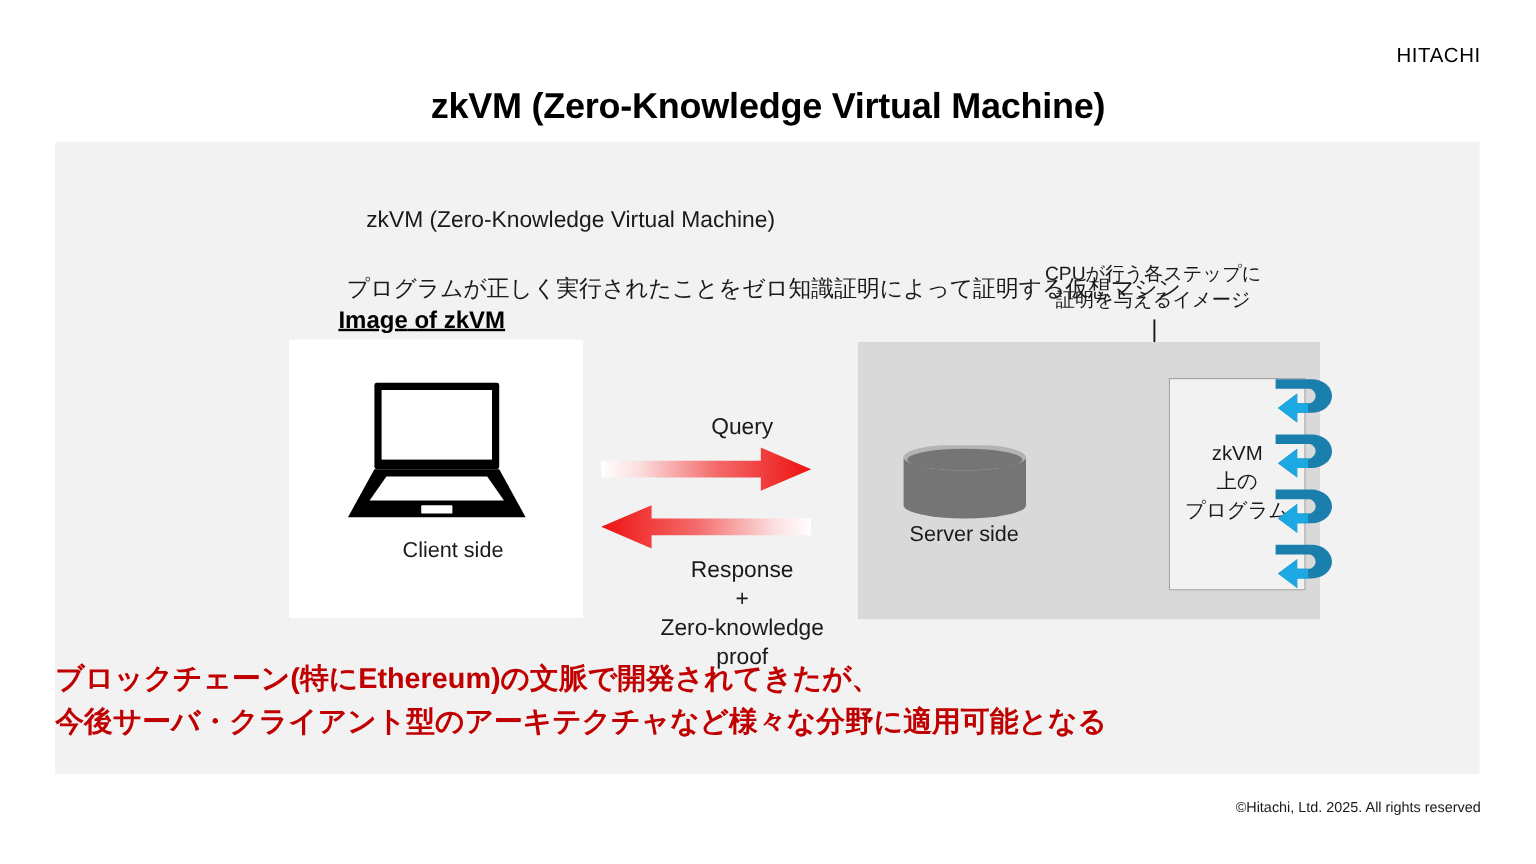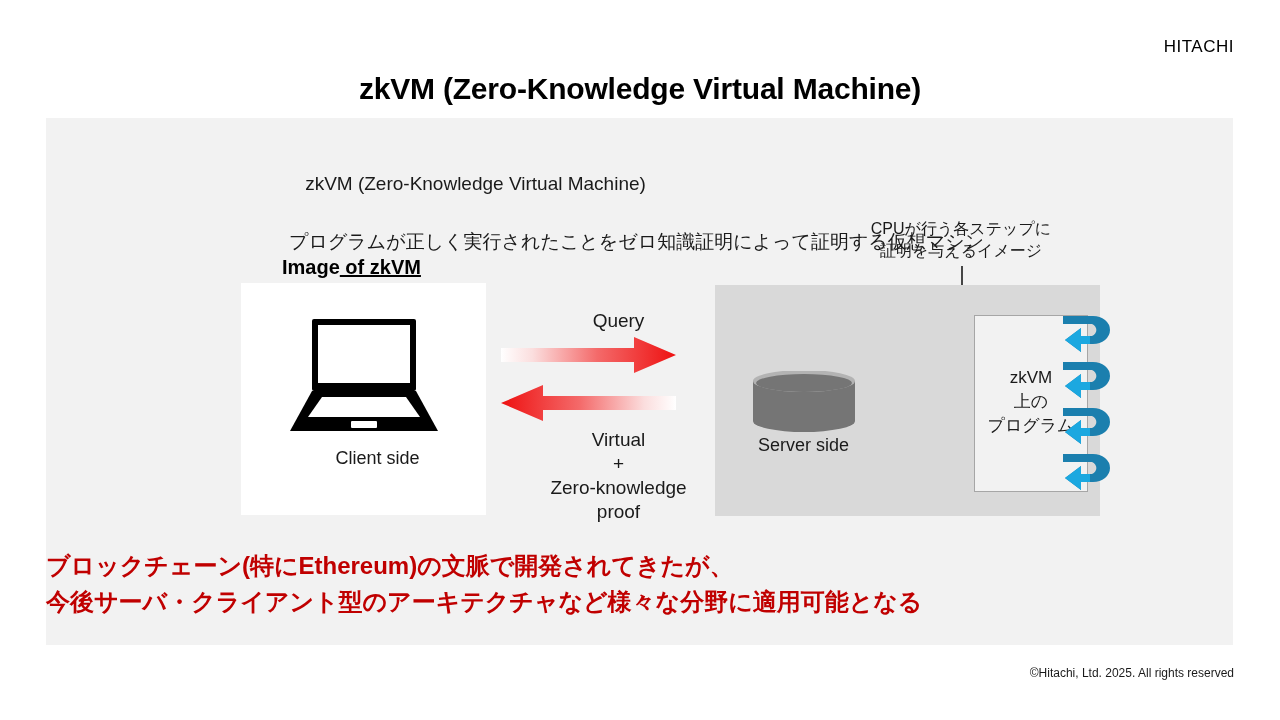--- a/index.html
+++ b/index.html
@@ -66,21 +66,21 @@
 
   
   #image-heading {
     position: absolute;
     left: 236px;
     top: 138px;
     font-size: 20px;
     color: #000000;
     white-space: nowrap;
   }
-  #image-heading .strong { font-weight: bold; }
+  #image-heading .strong { font-weight: bold; text-decoration: underline; }
   #image-heading .underlined { text-decoration: underline; font-weight: bold; }
 
   
   #client-card {
     position: absolute;
     left: 195px;
     top: 165px;
     width: 245px;
     height: 232px;
     background: #ffffff;
@@ -106,20 +106,21 @@
     position: absolute;
     left: 455px;
     top: 192px;
     width: 235px;
   }
   #query-label {
     text-align: center;
     font-size: 19px;
     color: #1a1a1a;
     margin-bottom: 4px;
+    margin-top: 36px;
   }
   .arrow-svg { display: block; }
   #response-label {
     text-align: center;
     font-size: 19px;
     line-height: 24px;
     color: #1a1a1a;
     margin-top: 6px;
     white-space: pre-line;
   }
@@ -267,21 +268,21 @@
         <linearGradient id="gradLeft" x1="1" y1="0" x2="0" y2="0">
           <stop offset="0%" stop-color="#ffffff"></stop>
           <stop offset="18%" stop-color="#fbdede"></stop>
           <stop offset="55%" stop-color="#f46a6a"></stop>
           <stop offset="100%" stop-color="#ee1111"></stop>
         </linearGradient>
       </defs>
       <path d="M175 12 L42 12 L42 1 L0 19 L42 37 L42 26 L175 26 Z" fill="url(#gradLeft)"></path>
     </svg>
 
-    <div id="response-label">Virtual
+    <div id="response-label">Response
 +
 Zero-knowledge
 proof</div>
   </div>
 
   <div id="cpu-note">CPUが行う各ステップに
 証明を与えるイメージ</div>
   <div id="cpu-arrow">
     <svg width="16" height="60" viewBox="0 0 16 60" xmlns="http://www.w3.org/2000/svg">
       <line x1="8" y1="0" x2="8" y2="48" stroke="#1a1a1a" stroke-width="1.6"></line>

